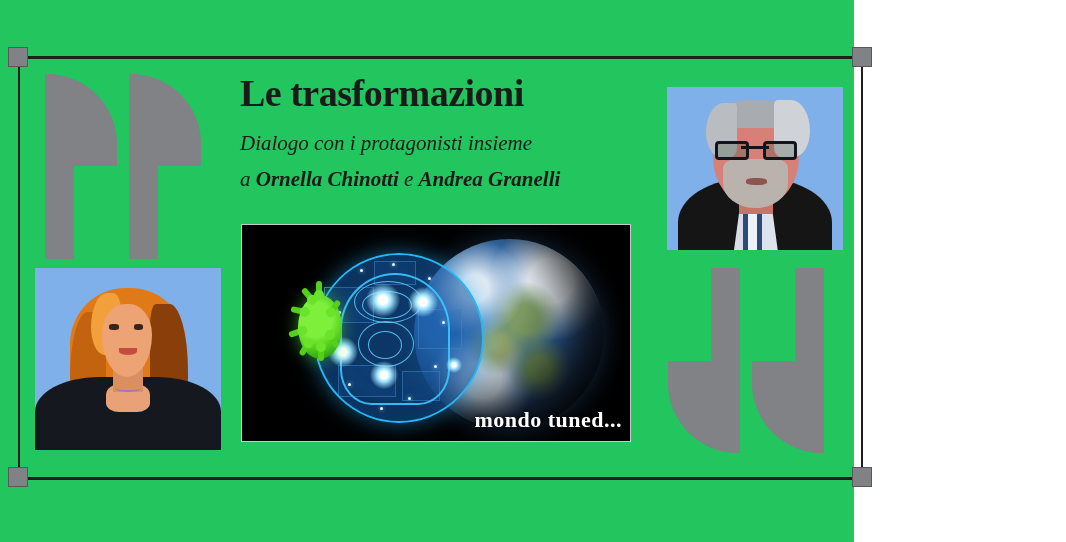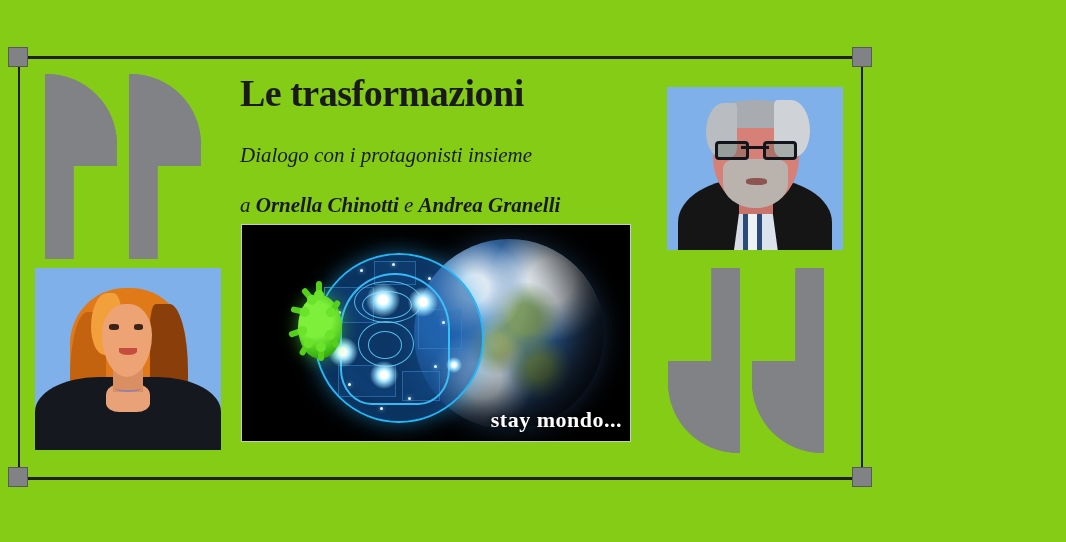--- a/index.html
+++ b/index.html
@@ -12,22 +12,22 @@
     height: 542px;
     position: relative;
     overflow: hidden;
     font-family: "Liberation Serif", serif;
   }
 
   
   #poster {
     position: absolute;
     left: 0; top: 0;
-    width: 1066px; height: 542px;
-    background: #84cc16;
+    width: 854px; height: 542px;
+    background: #22c55e;
   }
 
   
   .frame-line {
     position: absolute;
     background: #231f20;
   }
   .frame-top    { left: 18px;  top: 56px;  width: 845px; height: 3px; }
   .frame-bottom { left: 18px;  top: 477px; width: 845px; height: 3px; }
   .frame-left   { left: 18px;  top: 56px;  width: 2px;   height: 424px; }
@@ -262,29 +262,29 @@
     line-height: 1.12;
     letter-spacing: -0.5px;
     color: #1a1a1a;
     white-space: nowrap;
   }
   .subtitle {
     font-family: "Liberation Serif", serif;
     font-style: italic;
     font-size: 21px;
     color: #1a1a1a;
-    margin-top: 28px;
+    margin-top: 16px;
     white-space: nowrap;
   }
   .byline {
     font-family: "Liberation Serif", serif;
     font-style: italic;
     font-size: 21px;
     color: #1a1a1a;
-    margin-top: 25px;
+    margin-top: 11px;
     white-space: nowrap;
   }
   .byline b { font-weight: bold; }
 
   
   #hero-image {
     position: absolute;
     left: 241px;
     top: 224px;
     width: 390px;
@@ -514,16 +514,16 @@
       <div class="spike" style="left:30px; top:0px;   transform:rotate(0deg);"></div>
       <div class="spike" style="left:14px; top:8px;   transform:rotate(-40deg);"></div>
       <div class="spike" style="left:2px;  top:28px;  transform:rotate(-78deg);"></div>
       <div class="spike" style="left:0px;  top:54px;  transform:rotate(-108deg);"></div>
       <div class="spike" style="left:12px; top:74px;  transform:rotate(-148deg);"></div>
       <div class="spike" style="left:32px; top:80px;  transform:rotate(180deg);"></div>
       <div class="spike" style="left:48px; top:66px;  transform:rotate(150deg);"></div>
       <div class="spike" style="left:50px; top:20px;  transform:rotate(36deg);"></div>
     </div>
 
-    <div class="stay-tuned">stay mondo...</div>
+    <div class="stay-tuned">mondo tuned...</div>
   </div>
 
 </div>
 
 </body></html>

